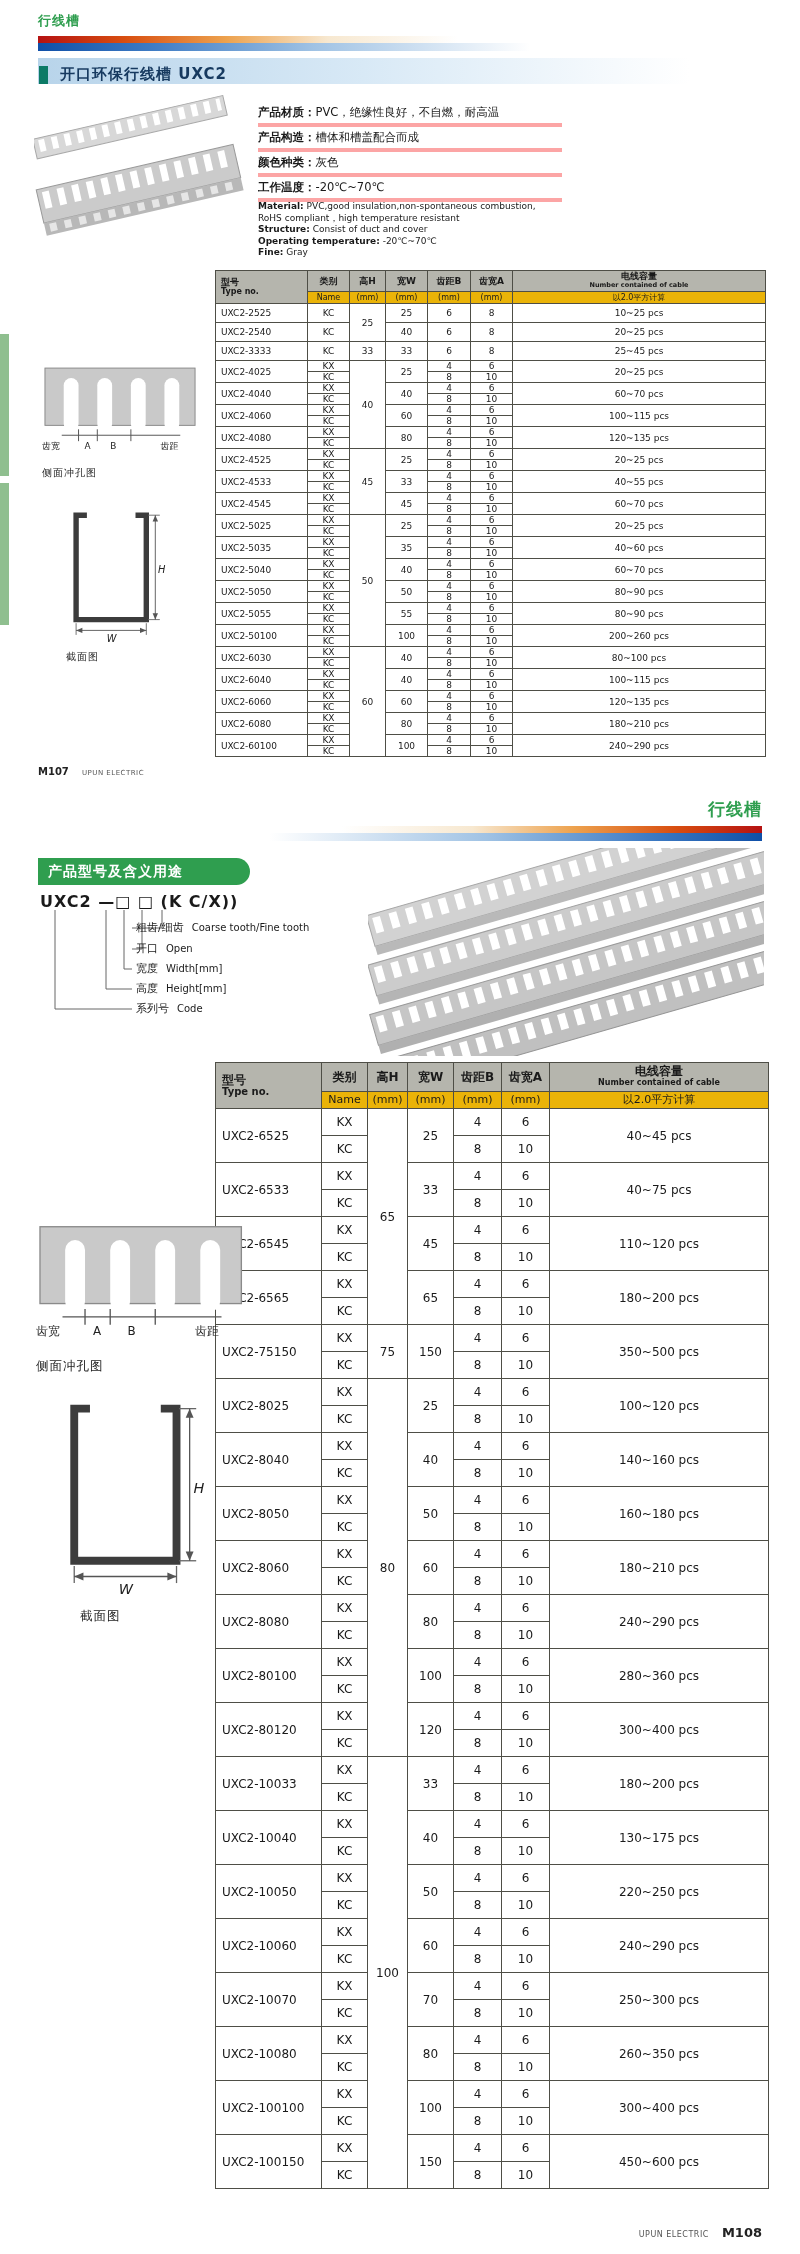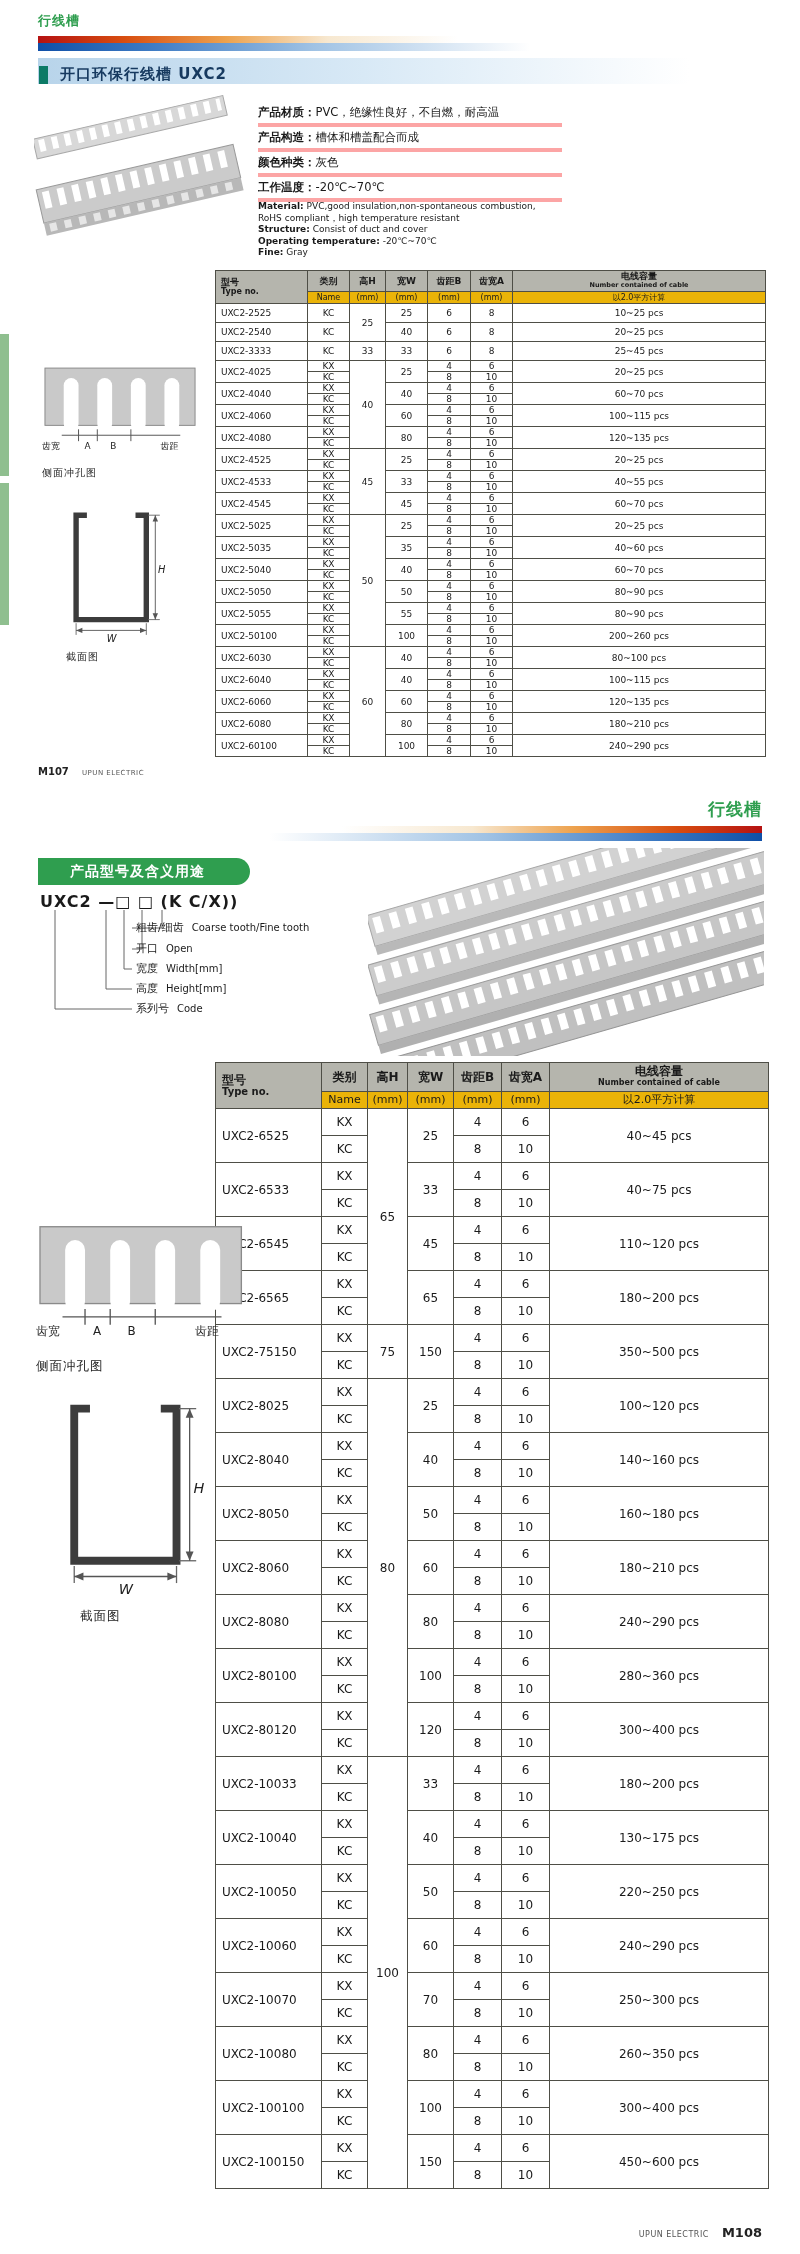--- a/index.html
+++ b/index.html
@@ -35,21 +35,21 @@
   #table1 tr.single td{height:18px}
   #table1 td.model,#table1 th.c-model{text-align:left;padding-left:5px}
   #table2{width:553px;font-size:12px}
   #table2 th{padding:2px 2px;font-size:12px;line-height:12px}
   #table2 .h-en{font-size:8px}
   #table2 .h-sub{font-size:11px}
   #table2 td{padding:0 2px;height:26px;line-height:14px}
   #table2 td.model,#table2 th.c-model{text-align:left;padding-left:6px}
   
   .greenbar{width:212px;height:27px;background:#2f9e4f;border-radius:0 14px 14px 0;
-            color:#fff;font-size:14px;font-weight:bold;line-height:27px;padding-left:32px;box-sizing:border-box;letter-spacing:1px}
+            color:#fff;font-size:14px;font-weight:bold;line-height:27px;padding-left:10px;box-sizing:border-box;letter-spacing:1px}
   .formula{font-size:16px;font-weight:bold;letter-spacing:1px}
   .legend-item{font-size:11px;white-space:nowrap;line-height:16px}
   .legend-cn{font-weight:normal}
   .legend-en{margin-left:8px;font-size:10px}
   
   .diagram-caption{font-size:10px;text-align:left;color:#222;letter-spacing:1px}
   .diagram-caption.big{font-size:12.5px}
   svg text{fill:#222}
   
   .footer .pageno{font-size:10px;font-weight:bold;color:#222}

